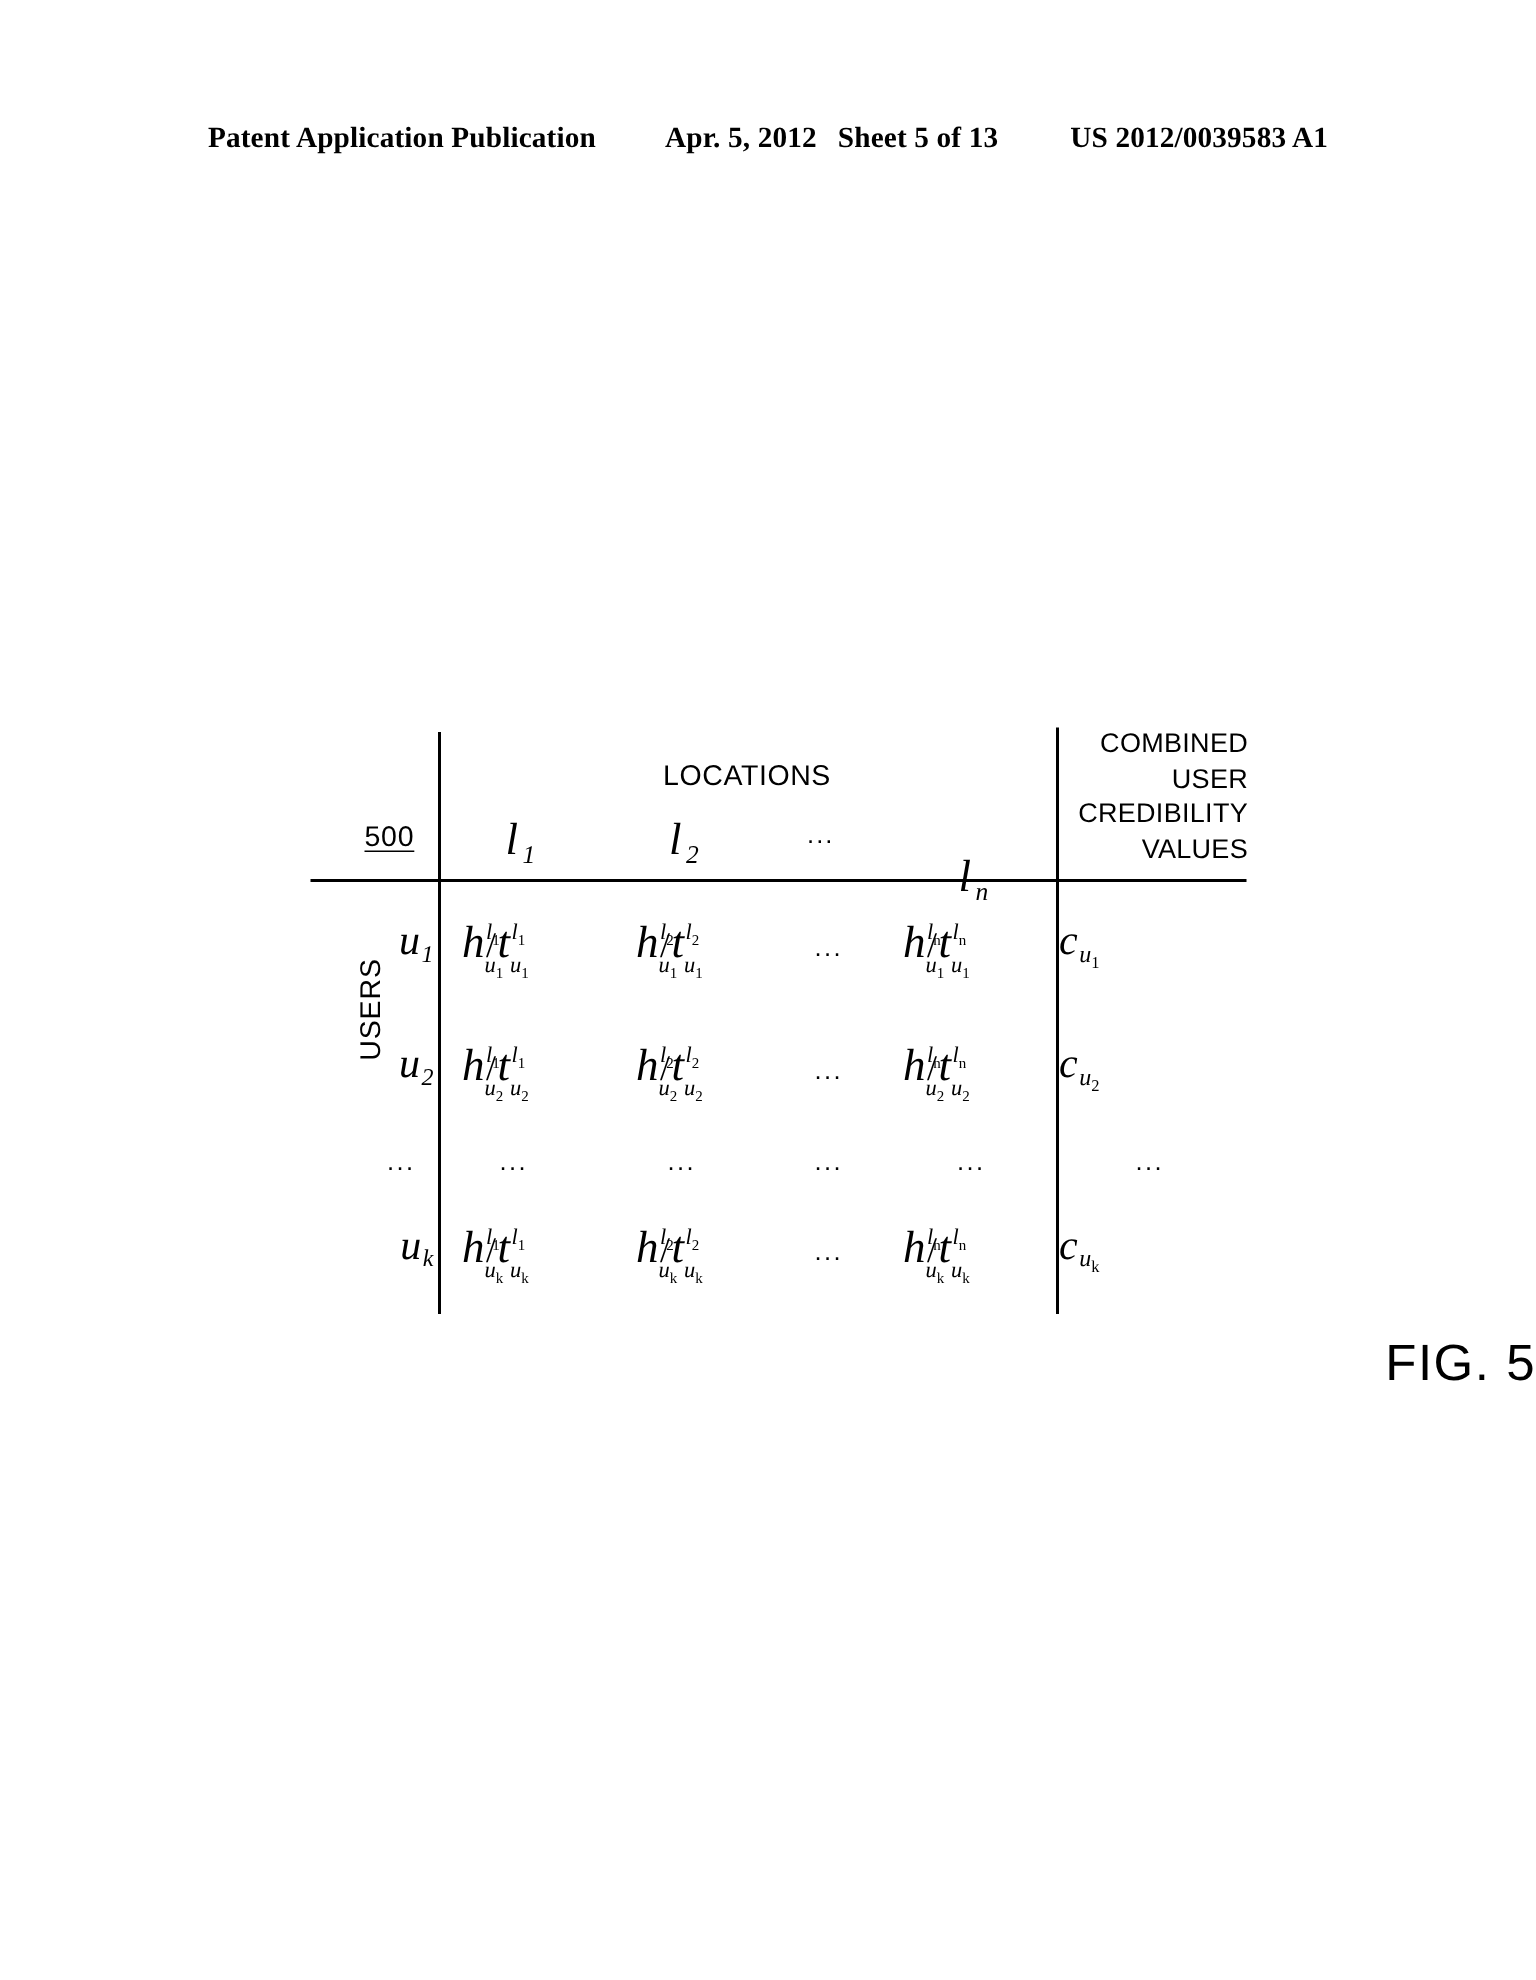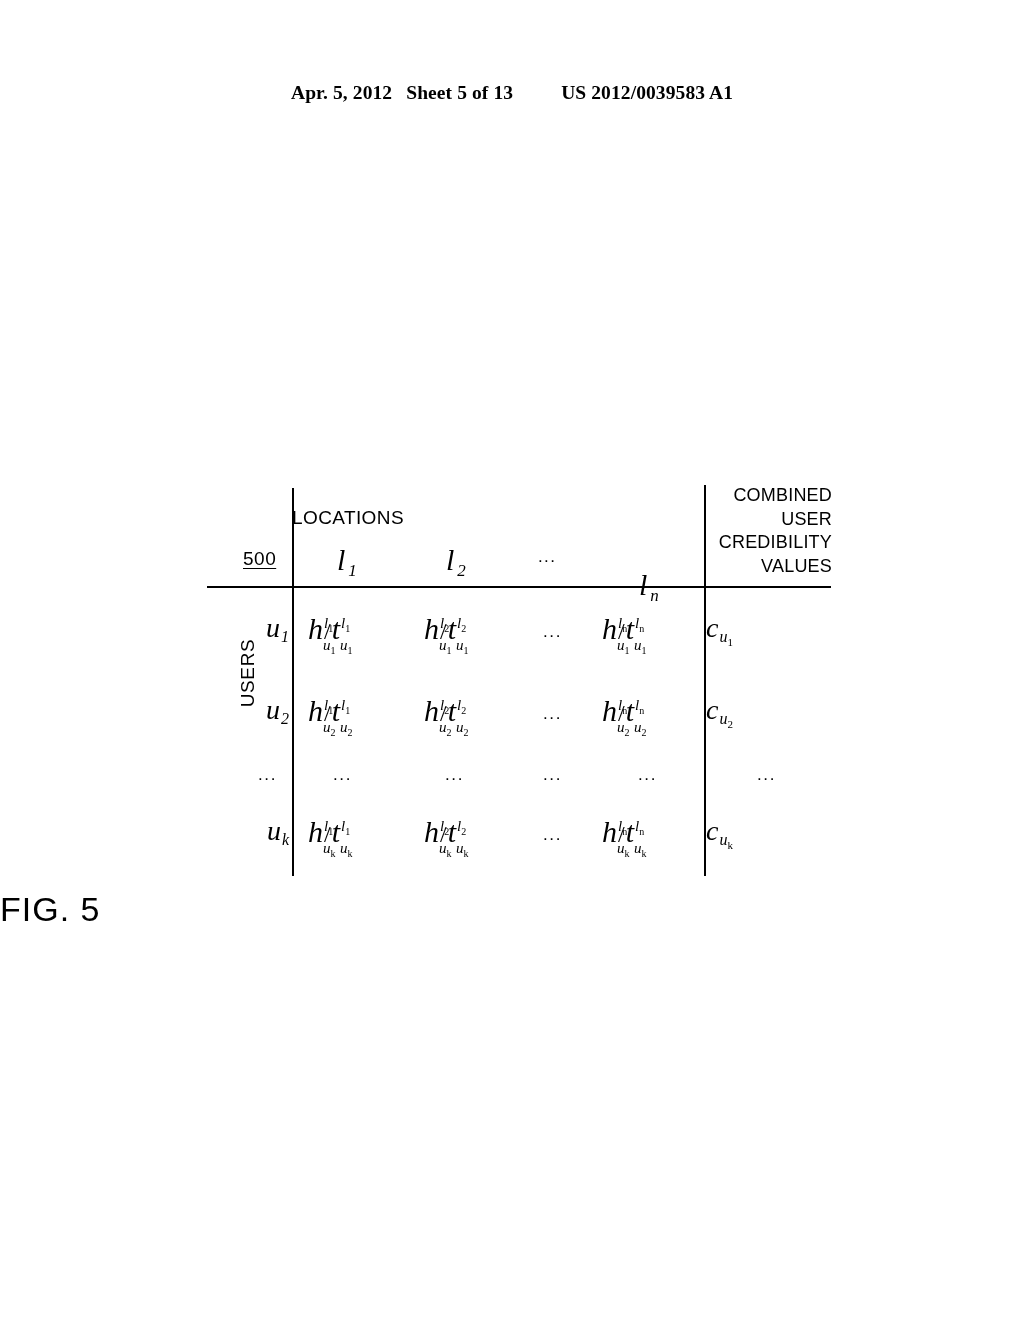--- a/index.html
+++ b/index.html
@@ -62,21 +62,21 @@
 
   
   .sans {
     font-family: "Liberation Sans", sans-serif;
   }
   #locations-label {
     position: absolute;
     left: 292px;
     top: 507px;
     width: 412px;
-    text-align: left;
+    text-align: center;
     font-size: 19px;
     letter-spacing: 0.4px;
   }
   #credibility-label {
     position: absolute;
     left: 706px;
     top: 484px;
     width: 126px;
     text-align: right;
     font-size: 18px;
@@ -240,30 +240,31 @@
   .c2 { left: 424px; }
   .c3 { left: 543px; }
   .c4 { left: 602px; }
 
   
   #fig-caption {
     position: absolute;
     left: 0;
     top: 890px;
     width: 1024px;
-    text-align: left;
+    text-align: right;
     font-family: "Liberation Sans", sans-serif;
     font-size: 34px;
     letter-spacing: 1px;
   }
 </style>
 </head>
 <body>
 
 <div id="page-header">
+  <span class="hdr-pub">Patent Application Publication</span>
   <span class="hdr-date">Apr. 5, 2012</span>
   <span class="hdr-sheet">Sheet 5 of 13</span>
   <span class="hdr-num">US 2012/0039583 A1</span>
 </div>
 
 <div id="figure-500">
 
   <div class="rule-h" id="header-rule"></div>
   <div class="rule-v" id="vline-left"></div>
   <div class="rule-v" id="vline-right"></div>

